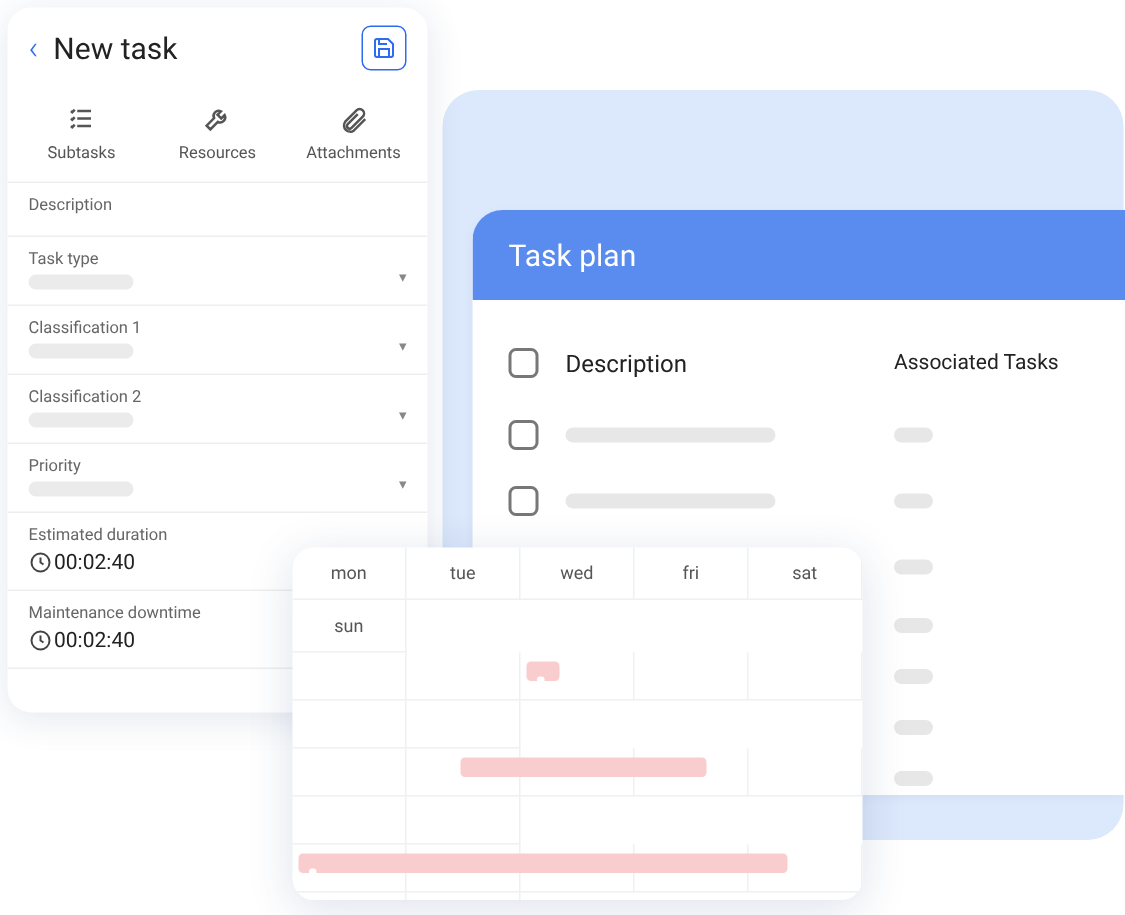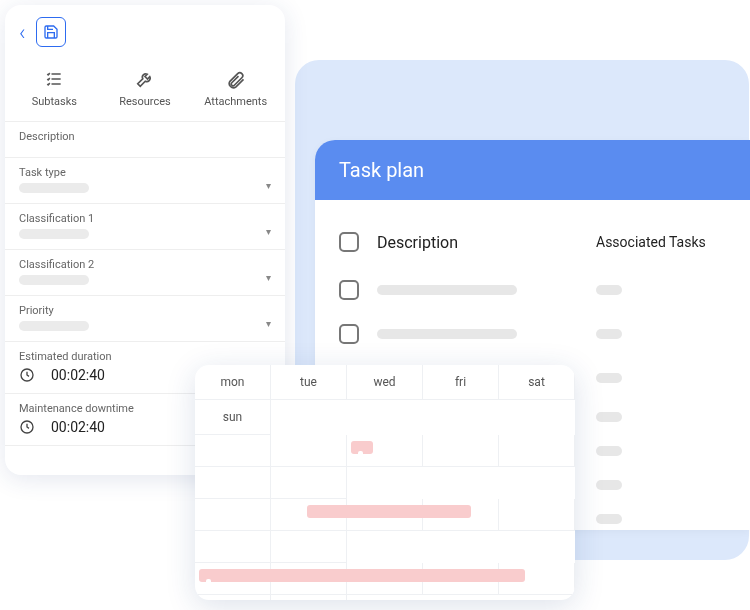--- a/index.html
+++ b/index.html
@@ -133,21 +133,21 @@
     .select-skel {
       height: 10px; background: #ebebeb; border-radius: 5px;
       width: 70px; margin-top: 2px;
     }
     .select-caret {
       position: absolute;
       right: 14px; bottom: 12px;
       color: #888; font-size: 10px;
     }
     .dur-row {
-      display: flex; align-items: flex-end; gap: 16px;
+      display: flex; align-items: flex-end; gap: 1px;
       margin-top: 2px;
     }
     .clock-ic { color: #444; }
     .dur-val { font-size: 14px; color: #222; }
 
     
     .cal-card {
       position: absolute;
       left: 195px; top: 365px;
       width: 380px; height: 235px;
@@ -272,20 +272,21 @@
           </div>
       </div>
 
     </div>
   </div>
 </div>
 
 <div class="task-card">
   <div class="task-head">
     <span class="back-ic">‹</span>
+    <span class="task-title">New task</span>
     <span class="save-btn">
       <svg width="16" height="16" viewBox="0 0 24 24" fill="none" stroke="currentColor" stroke-width="2">
           <path d="M19 21H5a2 2 0 0 1-2-2V5a2 2 0 0 1 2-2h11l5 5v11a2 2 0 0 1-2 2z"></path>
           <polyline points="17 21 17 13 7 13 7 21"></polyline>
           <polyline points="7 3 7 8 15 8"></polyline>
         </svg>
     </span>
   </div>
 
   <div class="tabs">

